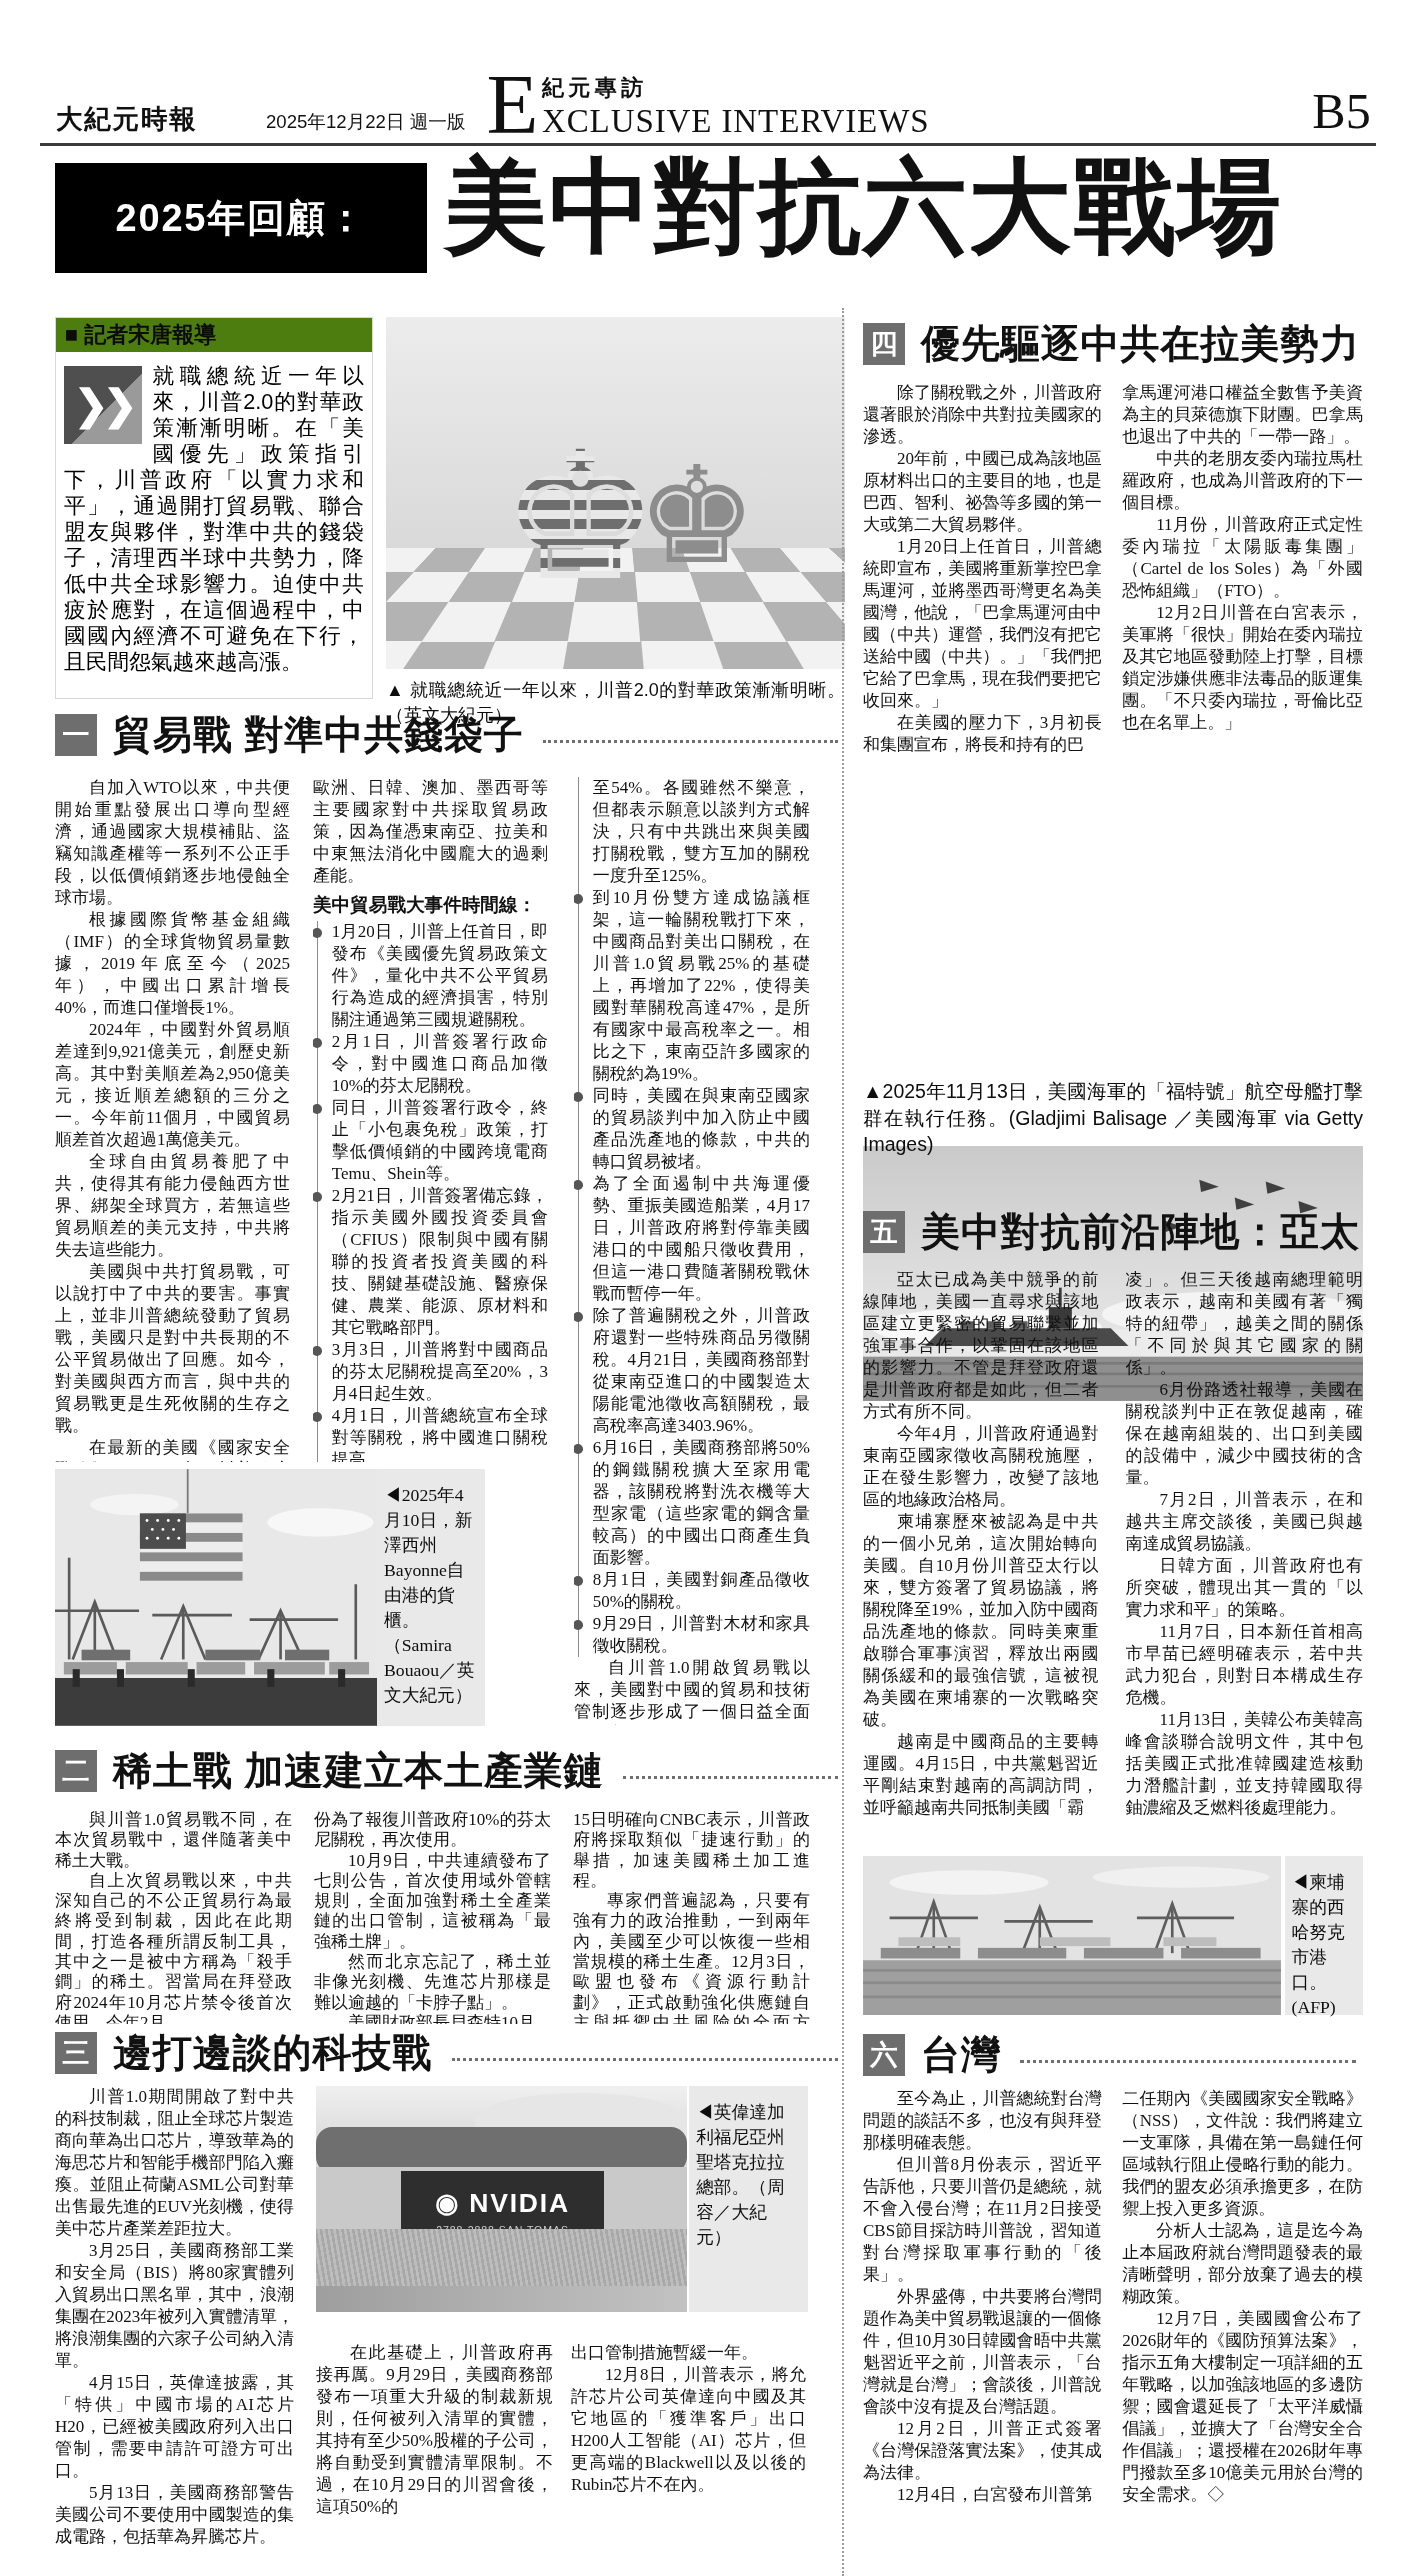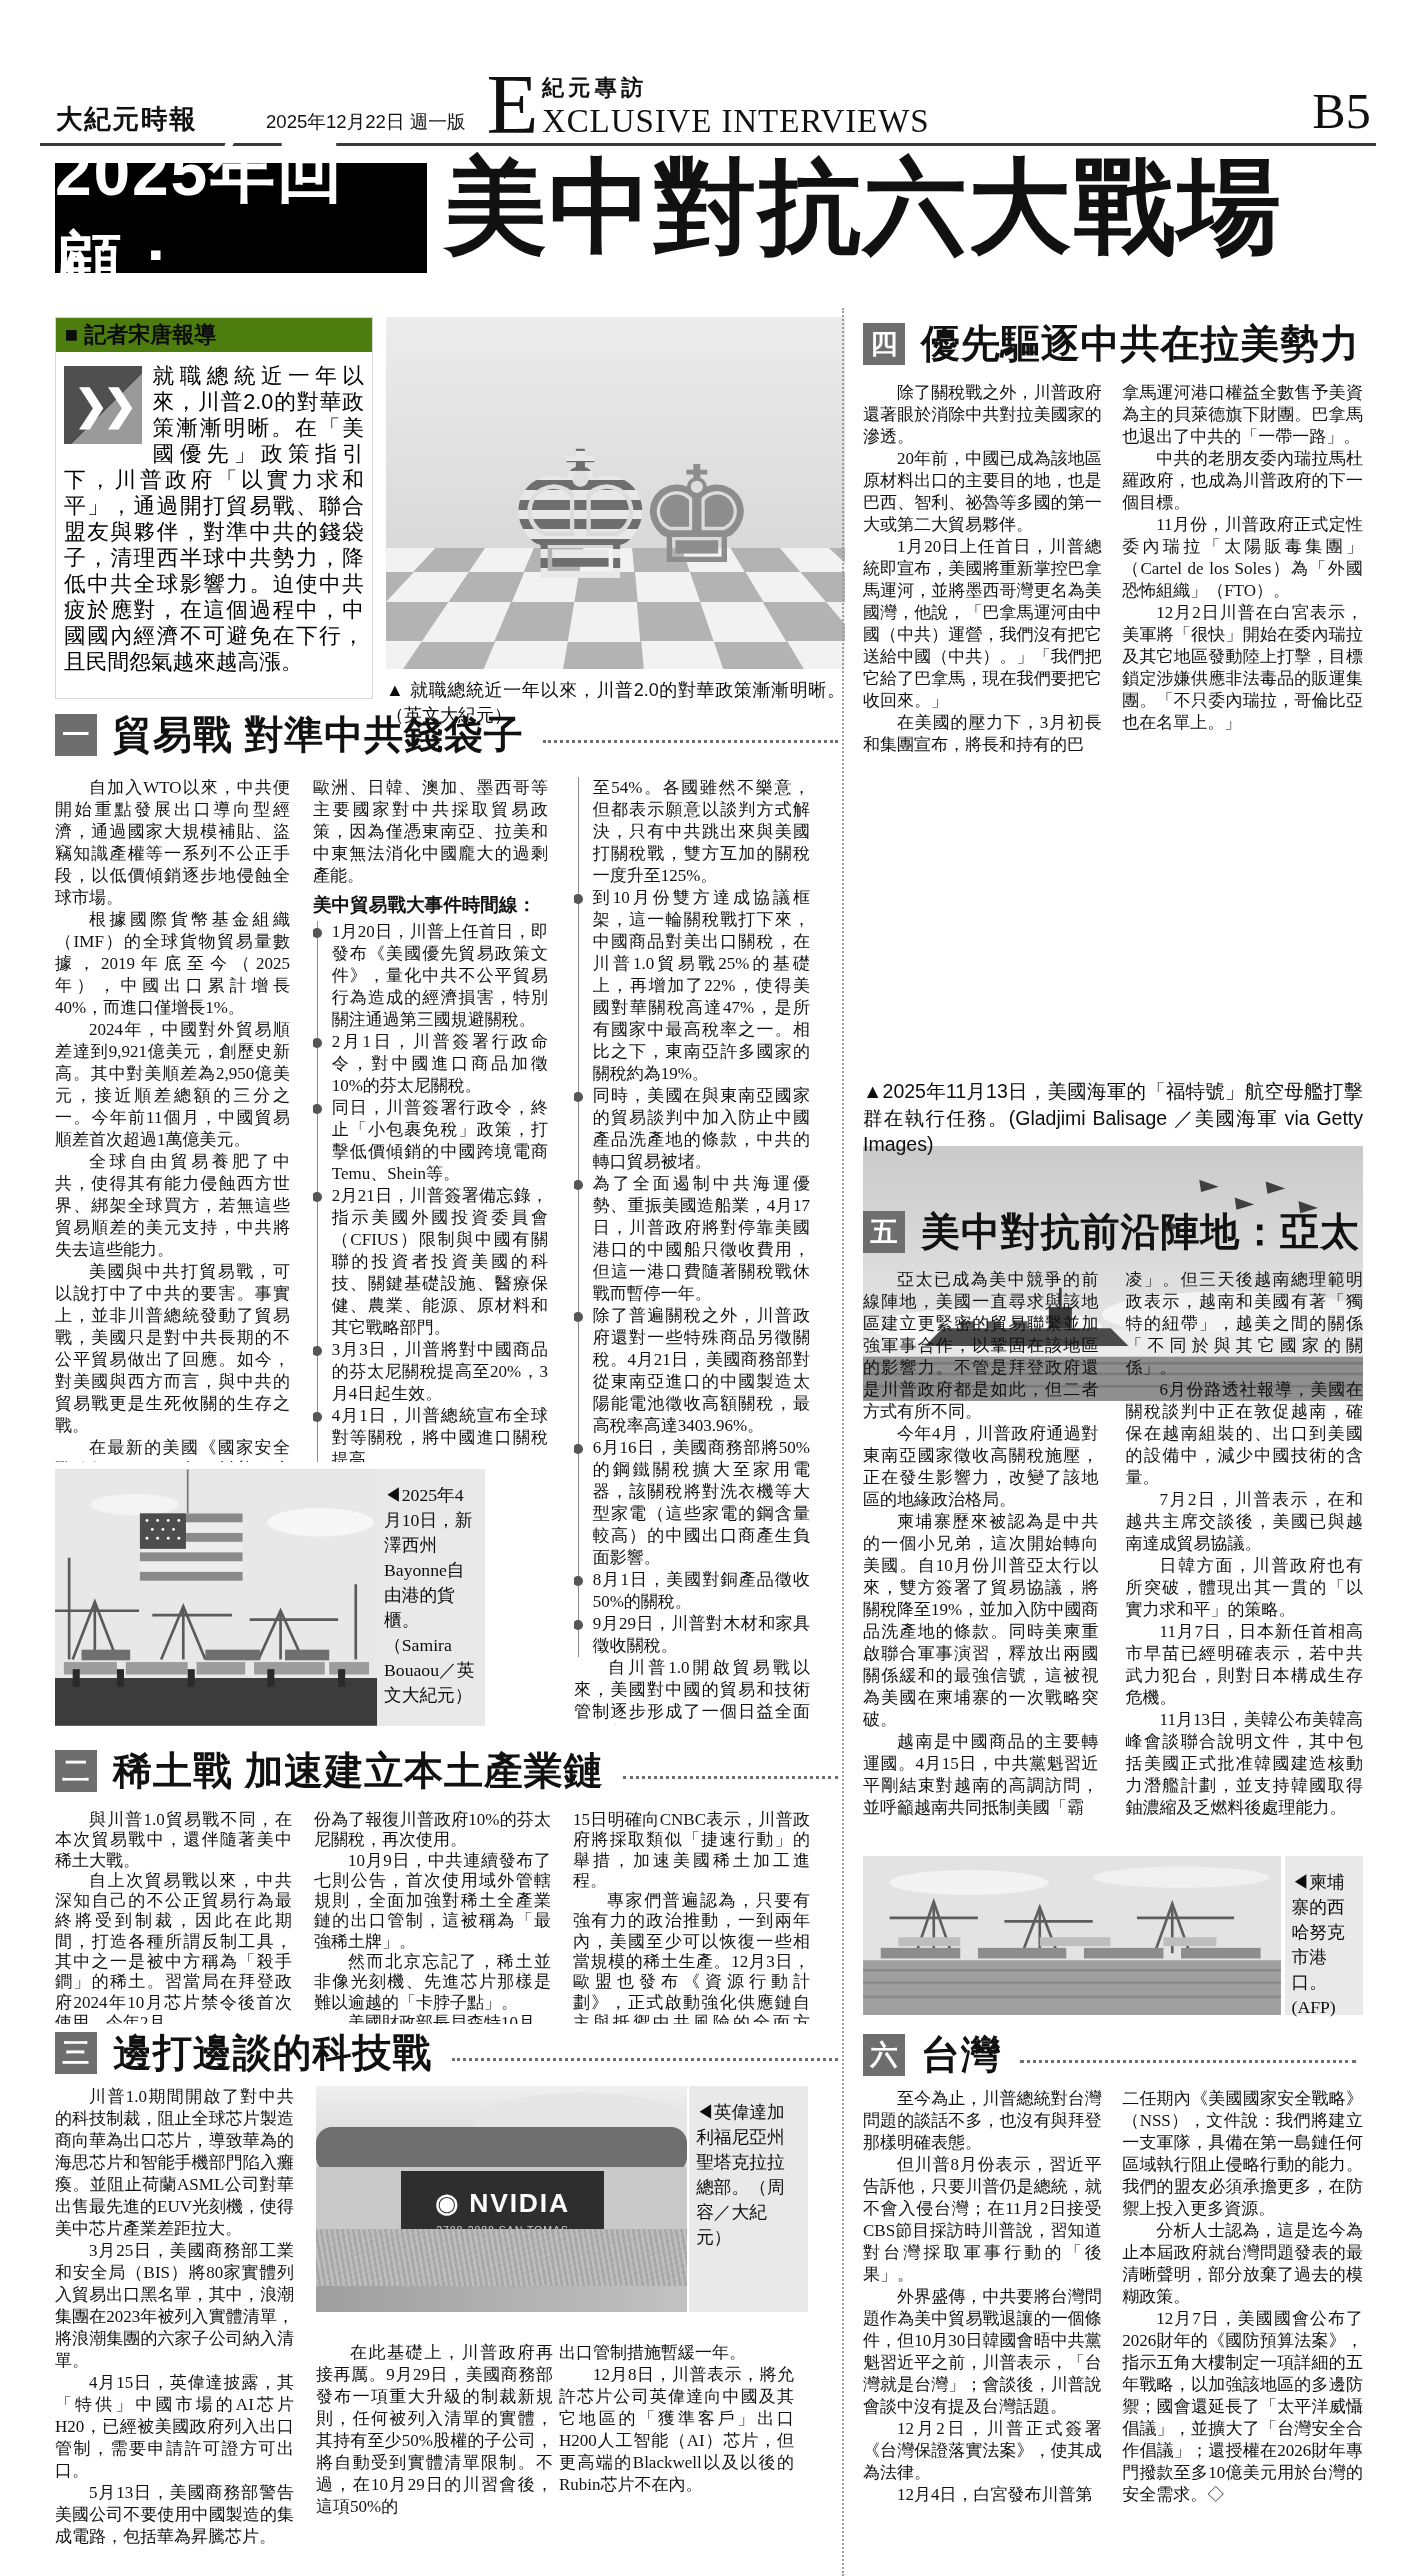--- a/index.html
+++ b/index.html
@@ -13,21 +13,21 @@
   .seclogo{position:absolute;left:50%;transform:translateX(-50%);bottom:0;display:flex;align-items:flex-end;}
   .bigE{font-size:85px;line-height:0.82;font-family:"Liberation Serif",serif;}
   .seclogo .txt{margin-left:3.5px;}
   .seclogo .cn{font-size:22px;letter-spacing:4.4px;font-weight:bold;}
   .seclogo .en{font-size:33px;letter-spacing:0.9px;}
   .pageno{position:absolute;right:5.3px;bottom:0;font-size:50px;}
   .toprule{left:40px;top:143px;width:1336px;height:2.7px;background:#3a3a3a;}
   
   .kickerbox{left:55px;top:163px;width:372px;height:110px;background:#000;color:#fff;
              display:flex;align-items:center;justify-content:center;
-             font-family:"Liberation Sans",sans-serif;font-weight:bold;font-size:66px;letter-spacing:1.8px;}
+             font-family:"Liberation Sans",sans-serif;font-weight:bold;font-size:38px;letter-spacing:1.8px;}
   .bigtitle{left:444px;top:140px;width:920px;font-family:"Liberation Sans",sans-serif;
             font-weight:900;font-size:103px;letter-spacing:1.8px;line-height:1.3;white-space:nowrap;}
   
   .intro{left:55px;top:317px;width:318px;height:382px;border:0.9px solid #d7d7d7;box-sizing:border-box;}
   .intro .bar{height:34px;background:#4d7c0f;display:flex;align-items:center;padding-left:8.8px;
               font-family:"Liberation Sans",sans-serif;font-weight:bold;font-size:22px;color:#0c0c0c;}
   .intro .body{padding:10.6px 8px 0 8px;font-family:"Liberation Sans",sans-serif;font-size:21.7px;
                line-height:26px;text-align:justify;color:#000;}
   .chevicon{float:left;width:78px;height:78px;margin:3.5px 10.6px 3.5px 0;
             background:linear-gradient(135deg,#4f4f4f 55%,#9a9a9a 55%);
@@ -271,21 +271,21 @@
         </div>
         <div style="position:absolute;top:143px;left:0;right:0;height:57px;background:repeating-linear-gradient(80deg,#bdbdbd 0 2.7px,#a8a8a8 2.7px 5.3px);"></div>
         <div style="position:absolute;bottom:0;left:0;right:0;height:26.5px;background:linear-gradient(90deg,#9e9e9e,#c2c2c2);"></div>
       </div>
       <div class="capbox" style="width:119px;height:226px;margin-left:1.8px;">◀英偉達加利福尼亞州聖塔克拉拉總部。（周容／大紀元）</div>
     </div>
     <div class="flexrow" style="margin-top:30px;height:234px;">
       <div class="bcol" style="width:237px;">
           <p>在此基礎上，川普政府再接再厲。9月29日，美國商務部發布一項重大升級的制裁新規則，任何被列入清單的實體，其持有至少50%股權的子公司，將自動受到實體清單限制。不過，在10月29日的川習會後，這項50%的</p>
         </div>
-      <div class="bcol" style="width:235px;margin-left:6px;">
+      <div class="bcol" style="width:235px;margin-left:18px;">
           <p class="cont">出口管制措施暫緩一年。</p>
           <p>12月8日，川普表示，將允許芯片公司英偉達向中國及其它地區的「獲準客戶」出口H200人工智能（AI）芯片，但更高端的Blackwell以及以後的Rubin芯片不在內。</p>
         </div>
     </div>
   </div>
 </div>
 
 <div class="abs sechead" style="left:863px;top:317px;width:500px;">
   <span class="secnum">四</span>
   <span class="sectitle">優先驅逐中共在拉美勢力</span>

